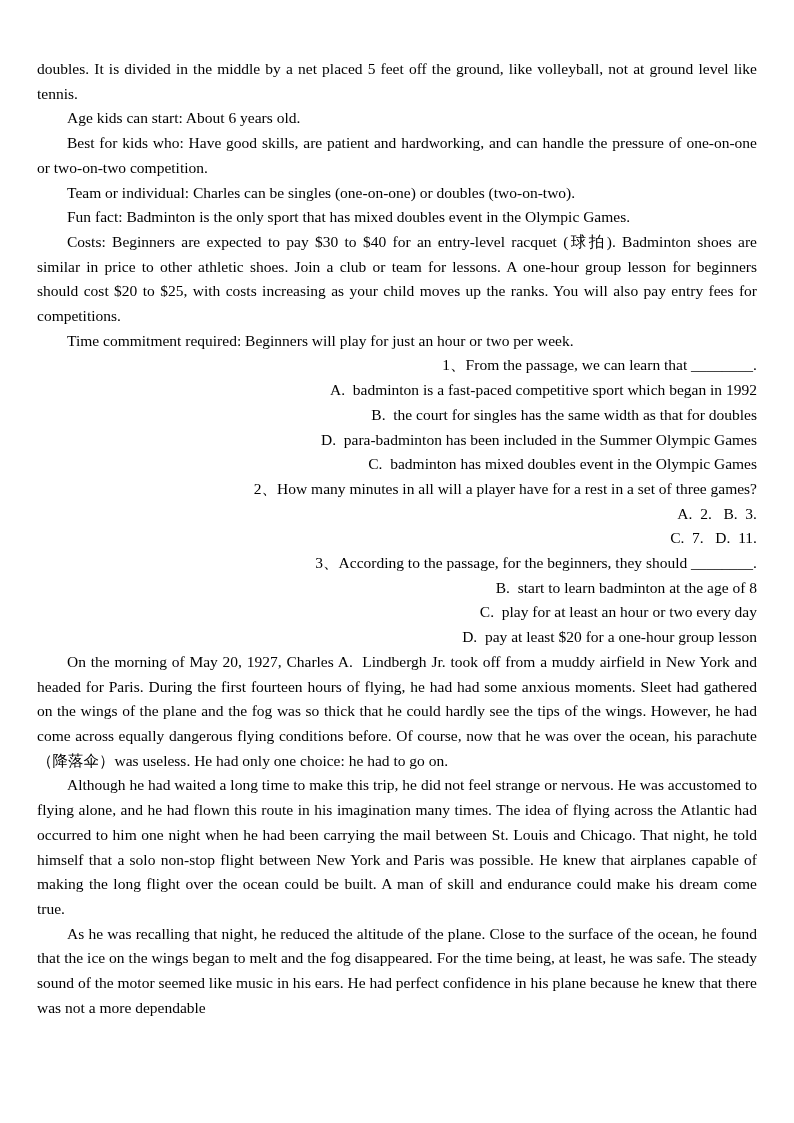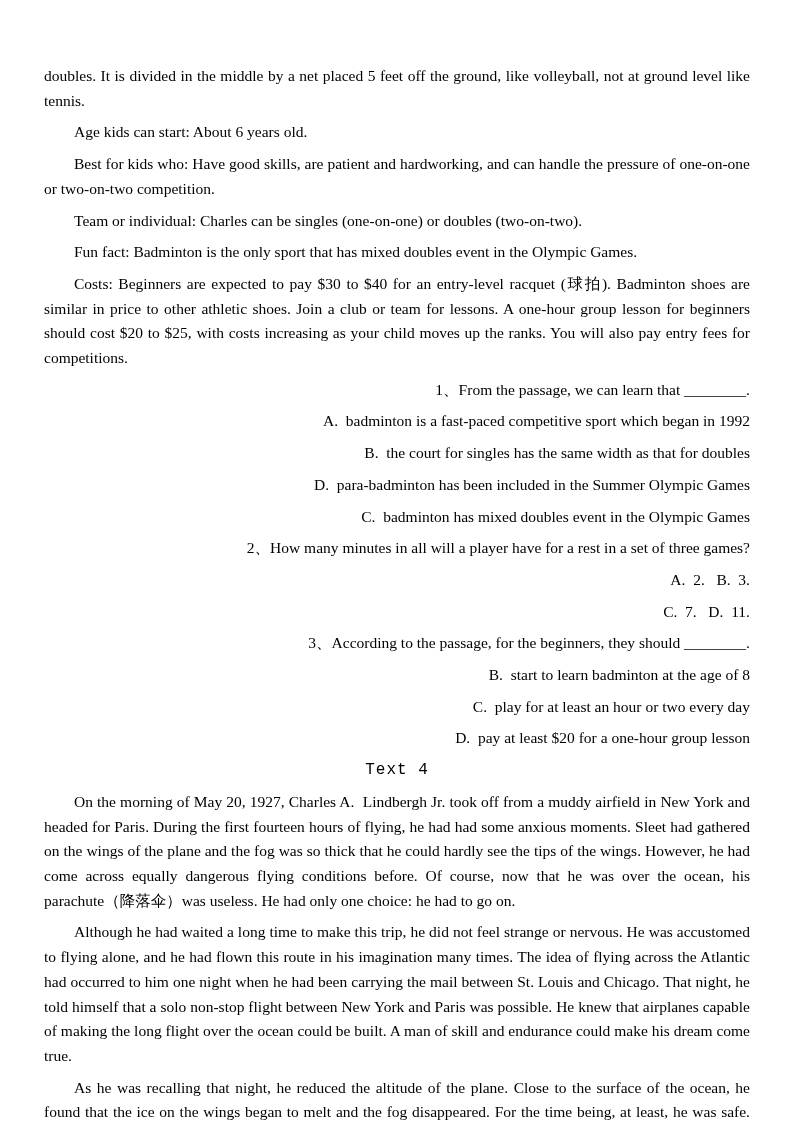--- a/index.html
+++ b/index.html
@@ -15,21 +15,21 @@
     background: #ffffff;
     box-sizing: border-box;
     padding: 57px 37px 0 37px;
     overflow: hidden;
     font-family: "Liberation Serif", serif;
     font-size: 15.5px;
     line-height: 24.7px;
     color: #000000;
   }
   .page p {
-    margin: 7px;
+    margin: 0;
     padding: 0;
   }
   
   p.cont {
     text-align: justify;
   }
   
   p.ind {
     text-align: justify;
     text-indent: 30px;
@@ -50,35 +50,35 @@
 <body>
 
 <div class="page">
 
   <p class="cont">doubles. It is divided in the middle by a net placed 5 feet off the ground, like volleyball, not at ground level like tennis.</p>
   <p class="ind">Age kids can start: About 6 years old.</p>
   <p class="ind">Best for kids who: Have good skills, are patient and hardworking, and can handle the pressure of one-on-one or two-on-two competition.</p>
   <p class="ind">Team or individual: Charles can be singles (one-on-one) or doubles (two-on-two).</p>
   <p class="ind">Fun fact: Badminton is the only sport that has mixed doubles event in the Olympic Games.</p>
   <p class="ind">Costs: Beginners are expected to pay $30 to $40 for an entry-level racquet (球拍). Badminton shoes are similar in price to other athletic shoes. Join a club or team for lessons. A one-hour group lesson for beginners should cost $20 to $25, with costs increasing as your child moves up the ranks. You will also pay entry fees for competitions.</p>
+  <p class="ind">Time commitment required: Beginners will play for just an hour or two per week.</p>
 
   <p class="q">1、From the passage, we can learn that ________.</p>
   <p class="q">A.&nbsp; badminton is a fast-paced competitive sport which began in 1992</p>
   <p class="q">B.&nbsp; the court for singles has the same width as that for doubles</p>
   <p class="q">D.&nbsp; para-badminton has been included in the Summer Olympic Games</p>
   <p class="q">C.&nbsp; badminton has mixed doubles event in the Olympic Games</p>
 
   <p class="q">2、How many minutes in all will a player have for a rest in a set of three games?</p>
   <p class="q">A.&nbsp; 2.&nbsp;&nbsp; B.&nbsp; 3.</p>
   <p class="q">C.&nbsp; 7.&nbsp;&nbsp; D.&nbsp; 11.</p>
 
   <p class="q">3、According to the passage, for the beginners, they should ________.</p>
   <p class="q">B.&nbsp; start to learn badminton at the age of 8</p>
   <p class="q">C.&nbsp; play for at least an hour or two every day</p>
   <p class="q">D.&nbsp; pay at least $20 for a one-hour group lesson</p>
 
-  <p class="heading">Text 4</p>
 
   <p class="ind">On the morning of May 20, 1927, Charles A.&nbsp; Lindbergh Jr. took off from a muddy airfield in New York and headed for Paris. During the first fourteen hours of flying, he had had some anxious moments. Sleet had gathered on the wings of the plane and the fog was so thick that he could hardly see the tips of the wings. However, he had come across equally dangerous flying conditions before. Of course, now that he was over the ocean, his parachute（降落伞）was useless. He had only one choice: he had to go on.</p>
   <p class="ind">Although he had waited a long time to make this trip, he did not feel strange or nervous. He was accustomed to flying alone, and he had flown this route in his imagination many times. The idea of flying across the Atlantic had occurred to him one night when he had been carrying the mail between St. Louis and Chicago. That night, he told himself that a solo non-stop flight between New York and Paris was possible. He knew that airplanes capable of making the long flight over the ocean could be built. A man of skill and endurance could make his dream come true.</p>
   <p class="ind">As he was recalling that night, he reduced the altitude of the plane. Close to the surface of the ocean, he found that the ice on the wings began to melt and the fog disappeared. For the time being, at least, he was safe. The steady sound of the motor seemed like music in his ears. He had perfect confidence in his plane because he knew that there was not a more dependable</p>
 
 </div>
 
 </body></html>

